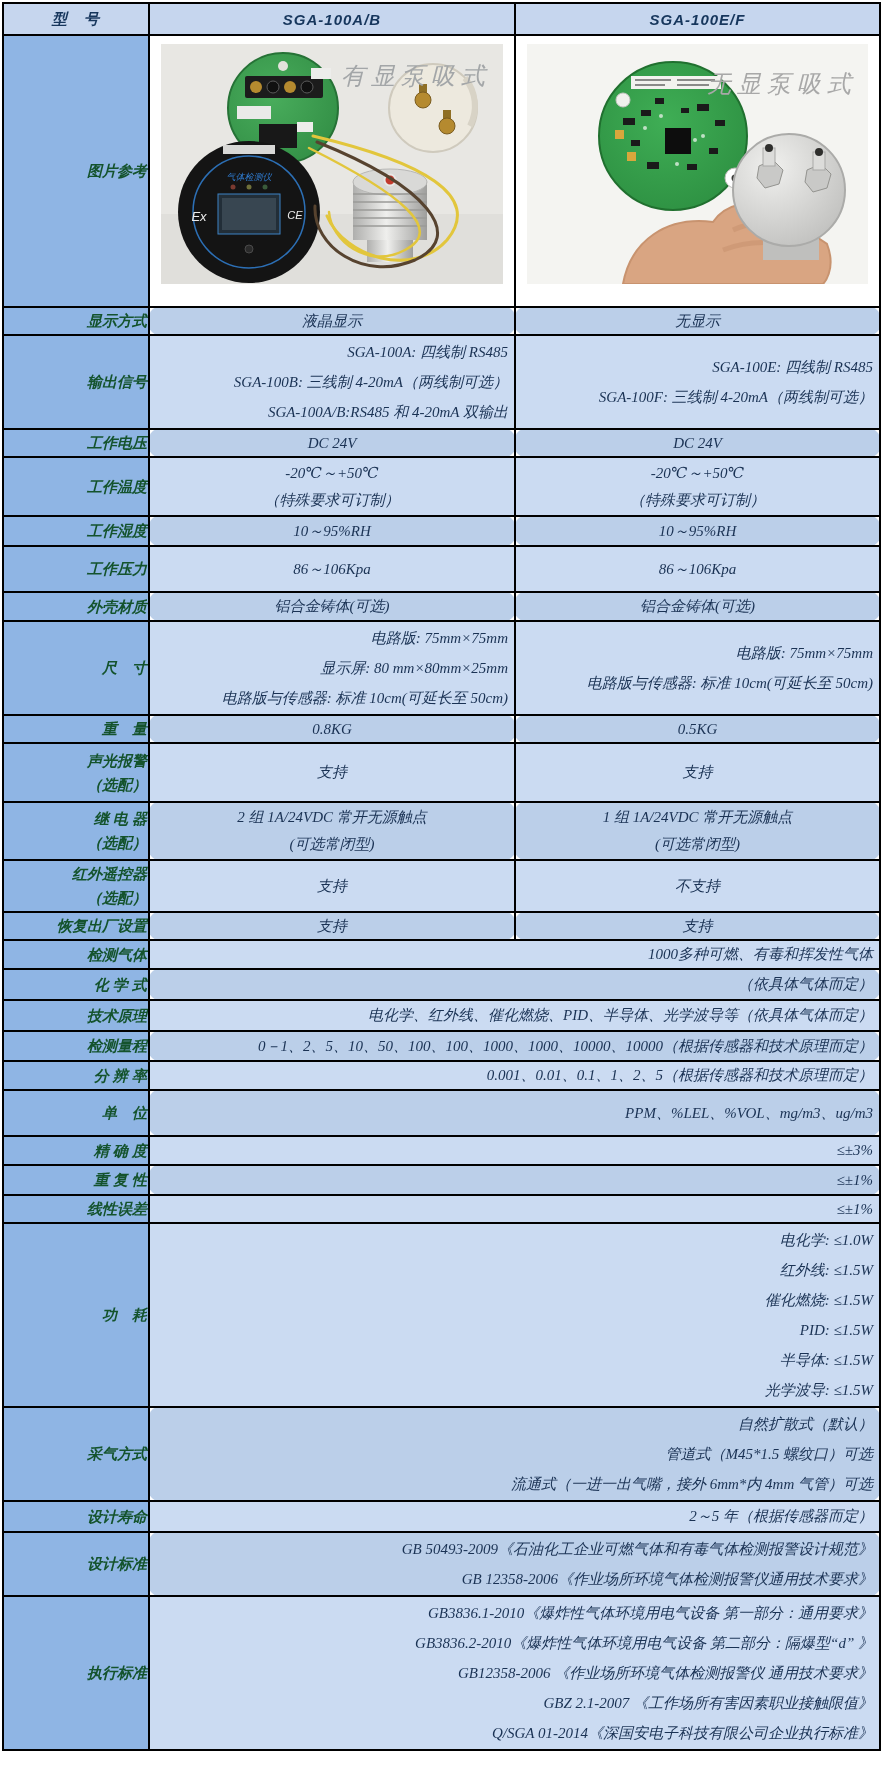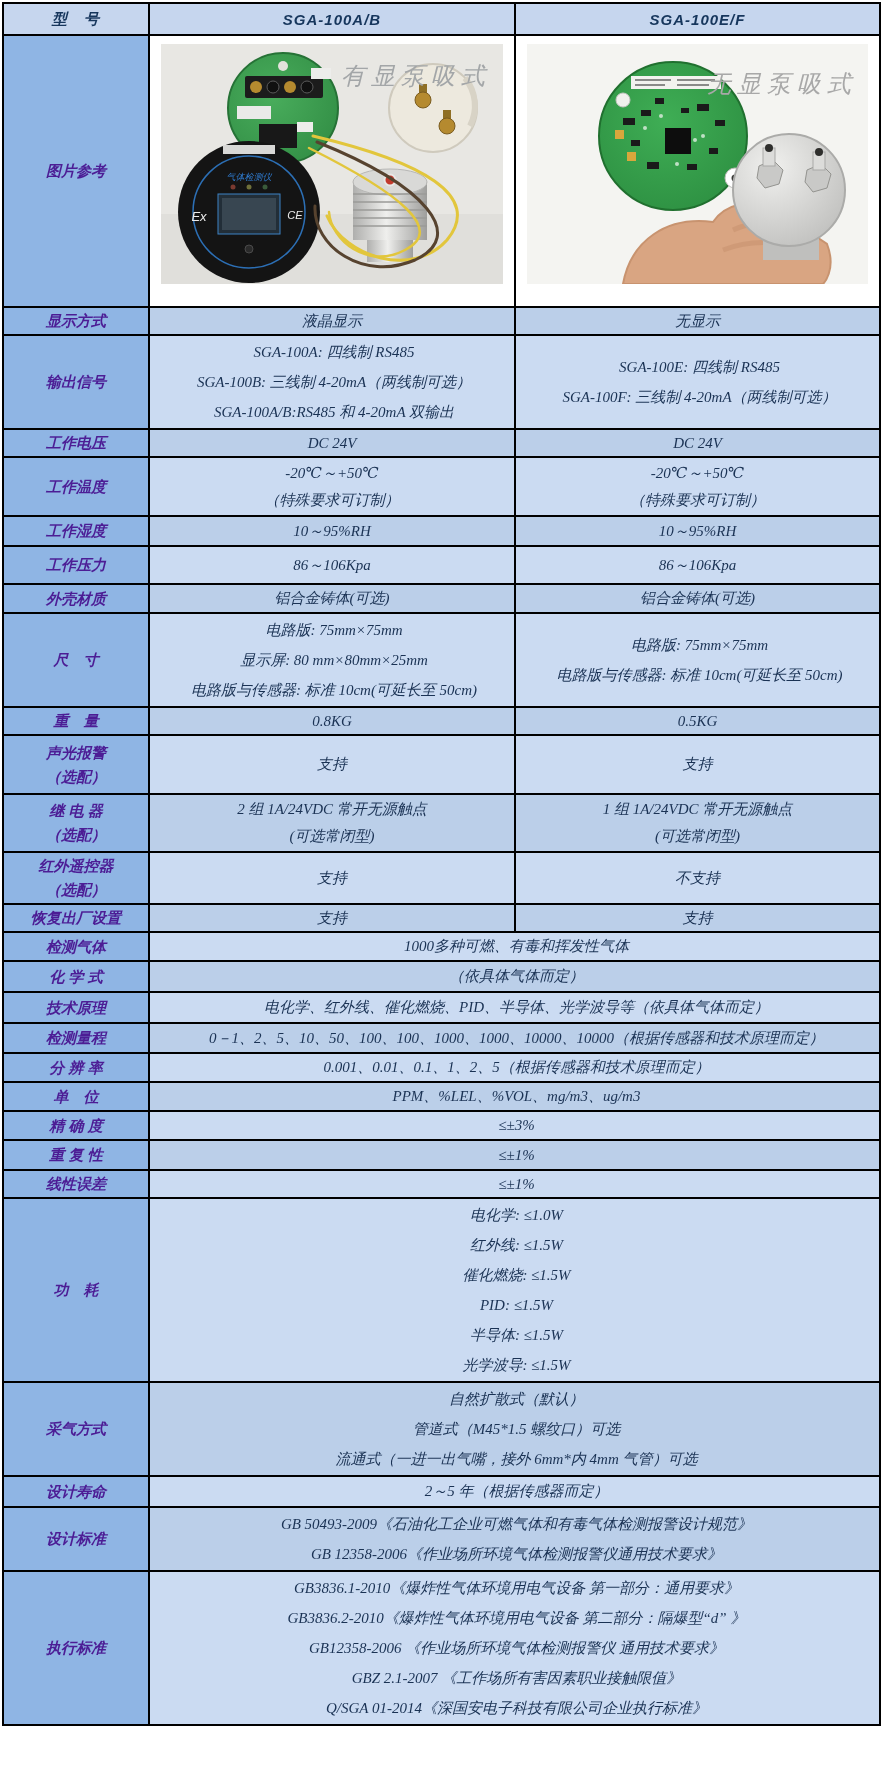--- a/index.html
+++ b/index.html
@@ -3,26 +3,26 @@
 <meta charset="utf-8">
 <style>
   html,body{margin:0;padding:0;background:#fff;}
   body{font-family:"Liberation Sans","DejaVu Sans",sans-serif;color:#16365C;}
   .wrap{width:877px;margin:2px;}
   table.spec{width:877px;border-collapse:collapse;table-layout:fixed;border:2px solid #000;font-style:italic;}
   td{border:2px solid #000;overflow:hidden;}
   col.c-lbl{width:146px;}
   col.c-a{width:366px;}
   col.c-b{width:365px;}
-  .lbl{background:#8FB5E4;text-align:center;font-weight:bold;font-size:15px;color:#4c1d95;line-height:1.6;}
+  .lbl{background:#8FB5E4;text-align:right;font-weight:bold;font-size:15px;color:#14532d;line-height:1.6;}
   .hdr{background:#C6D6EE;text-align:center;font-weight:bold;font-size:15px;letter-spacing:1px;}
   .val{font-size:15px;font-family:"Liberation Serif","DejaVu Serif",serif;color:#1A3254;}
   .center{text-align:center;}
-  .left{padding-left:10px;padding-right:6px;text-align:center;}
-  tr.dark td.val{background:#BBCFE9;}
+  .left{padding-left:10px;padding-right:6px;text-align:right;}
+  tr.dark td.val{background:#BBCFE9;border-radius:10px;}
   tr.lite td.val{background:#CBDBF2;}
   .lines div{line-height:30px;}
   .lines2 div{line-height:27px;}
   .photo-cell{background:#FFFFFF;vertical-align:top;padding:8px 11px 22px 11px;}
   .photo{display:block;}
   .wm{letter-spacing:6px;}
 </style>
 </head>
 <body>
 
@@ -223,21 +223,21 @@
       <div>（特殊要求可订制）</div>
     </td>
   </tr>
 
   <tr class="dark" style="height:30px;">
     <td class="lbl">工作湿度</td>
     <td class="val center">10～95%RH</td>
     <td class="val center">10～95%RH</td>
   </tr>
 
-  <tr class="lite" style="height:38px;">
+  <tr class="lite" style="height:46px;">
     <td class="lbl">工作压力</td>
     <td class="val center">86～106Kpa</td>
     <td class="val center">86～106Kpa</td>
   </tr>
 
   <tr class="dark" style="height:29px;">
     <td class="lbl">外壳材质</td>
     <td class="val center">铝合金铸体(可选)</td>
     <td class="val center">铝合金铸体(可选)</td>
   </tr>
@@ -318,21 +318,21 @@
   <tr class="dark" style="height:30px;">
     <td class="lbl">检测量程</td>
     <td class="val left" colspan="2">0－1、2、5、10、50、100、100、1000、1000、10000、10000（根据传感器和技术原理而定）</td>
   </tr>
 
   <tr class="lite" style="height:29px;">
     <td class="lbl">分 辨 率</td>
     <td class="val left" colspan="2">0.001、0.01、0.1、1、2、5（根据传感器和技术原理而定）</td>
   </tr>
 
-  <tr class="dark" style="height:29px;">
+  <tr class="dark" style="height:46px;">
     <td class="lbl">单　位</td>
     <td class="val left" colspan="2">PPM、%LEL、%VOL、mg/m3、ug/m3</td>
   </tr>
 
   <tr class="lite" style="height:29px;">
     <td class="lbl">精 确 度</td>
     <td class="val left" colspan="2">≤±3%</td>
   </tr>
 
   <tr class="dark" style="height:30px;">

